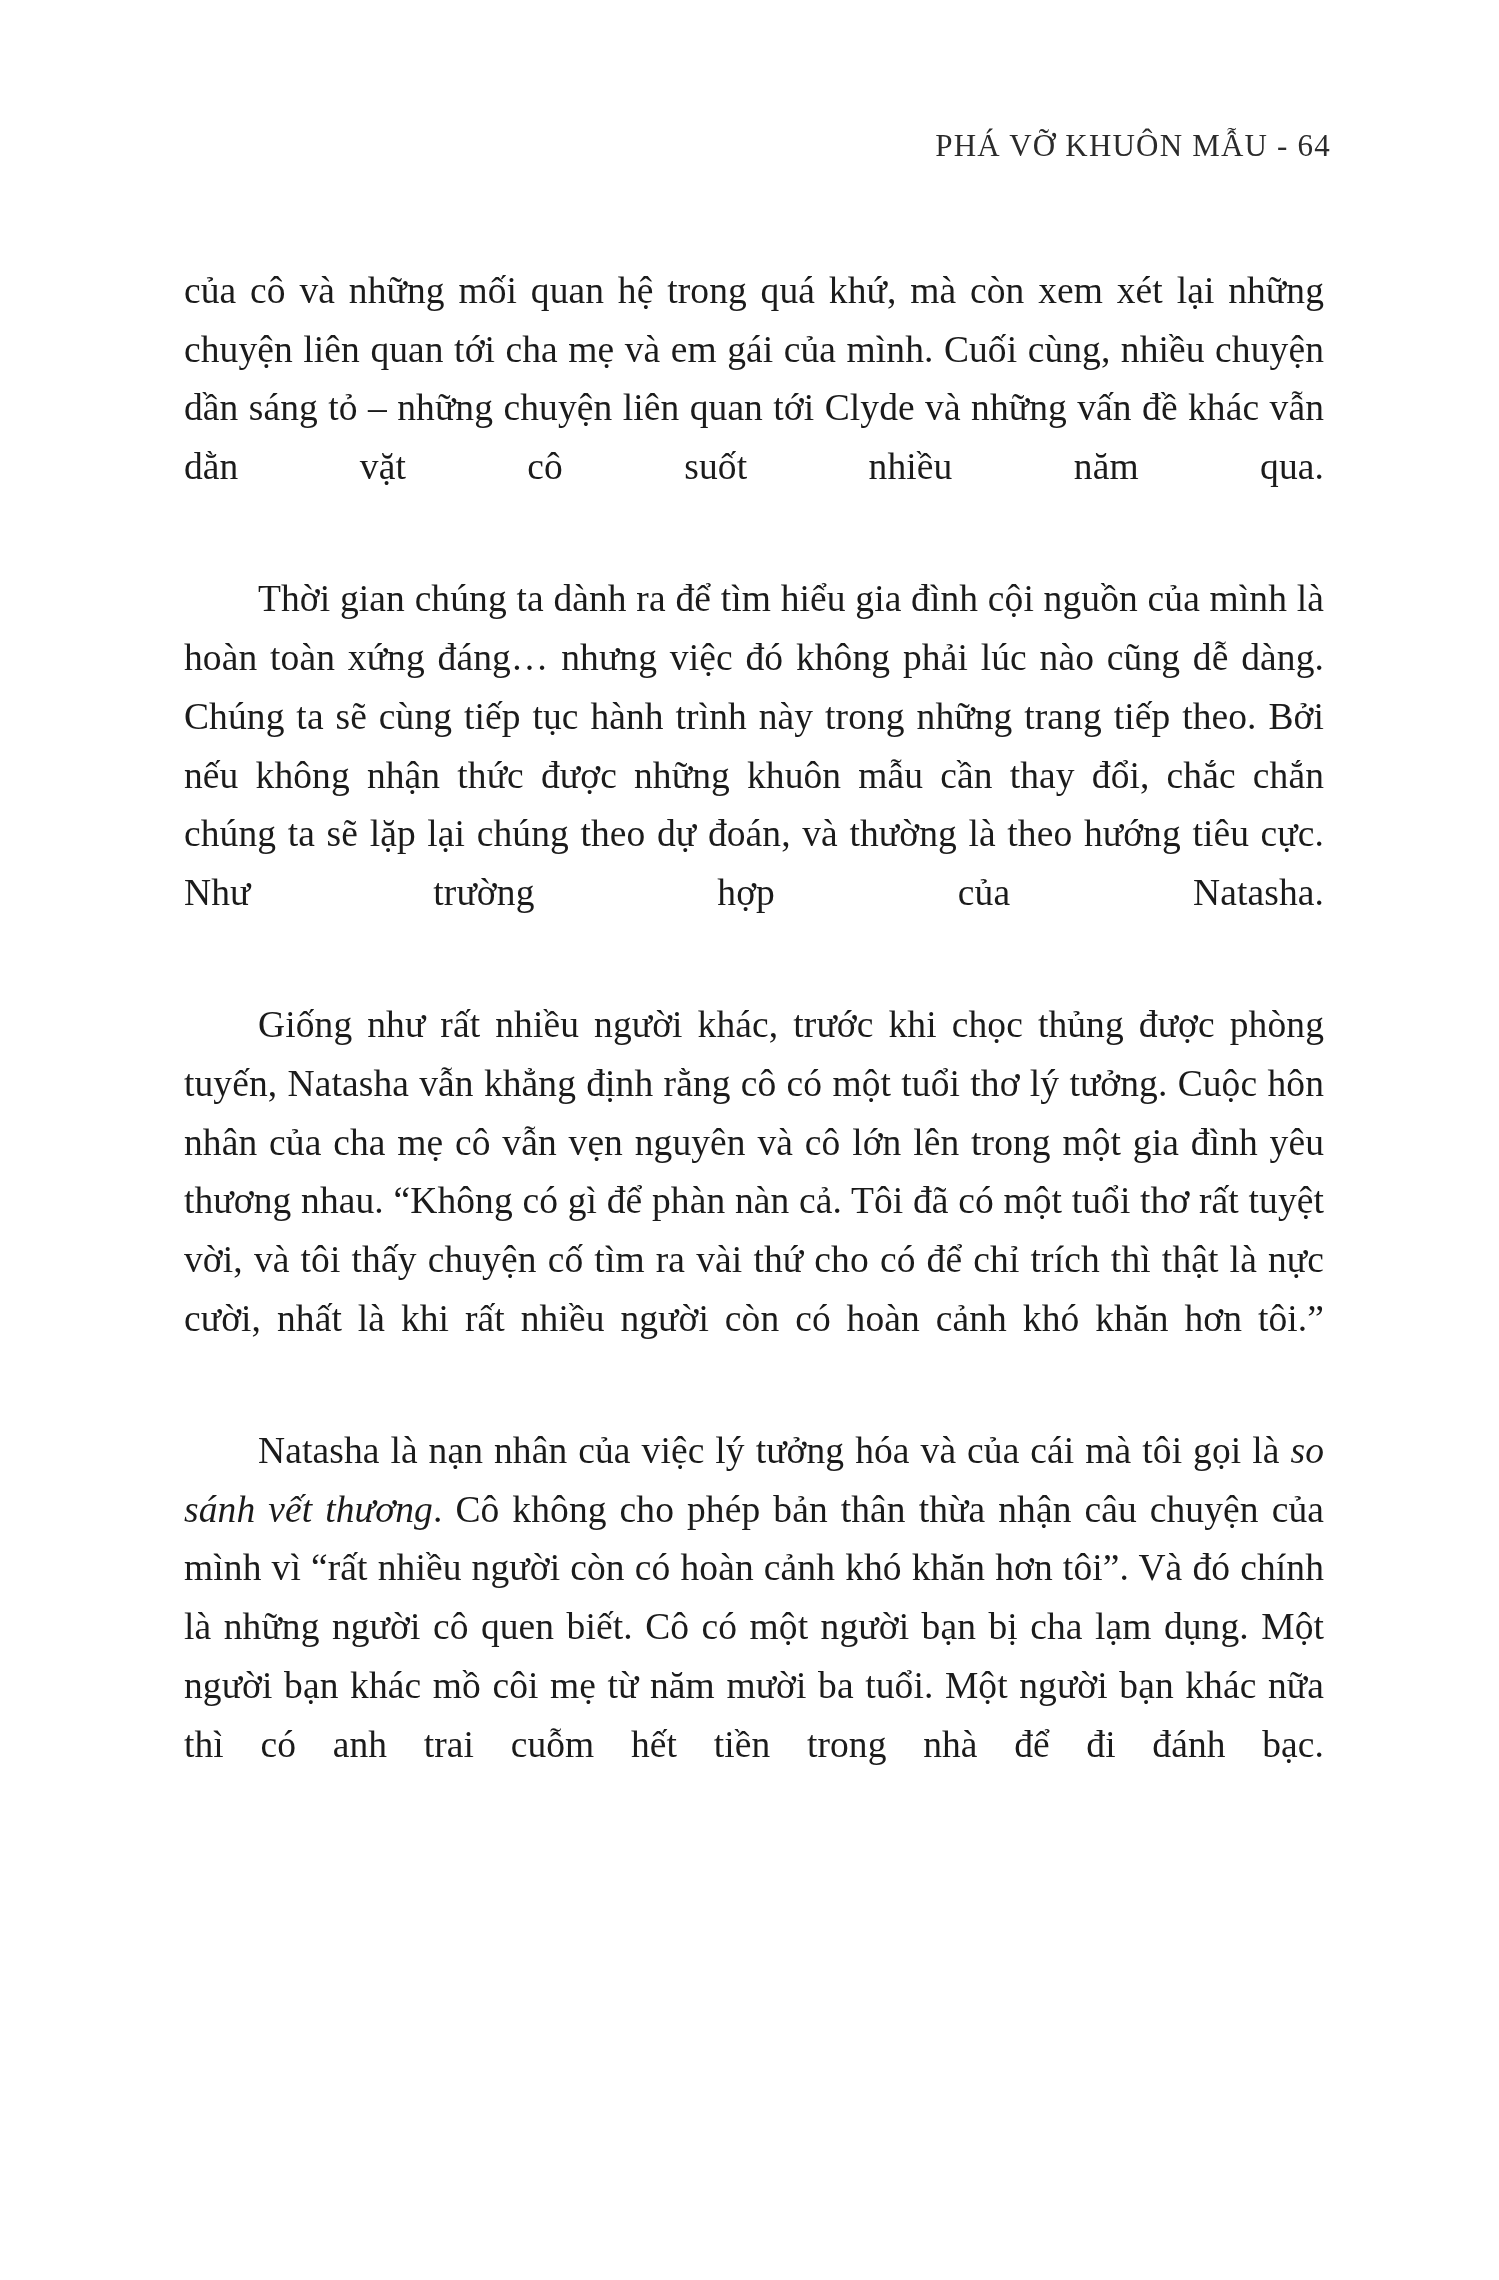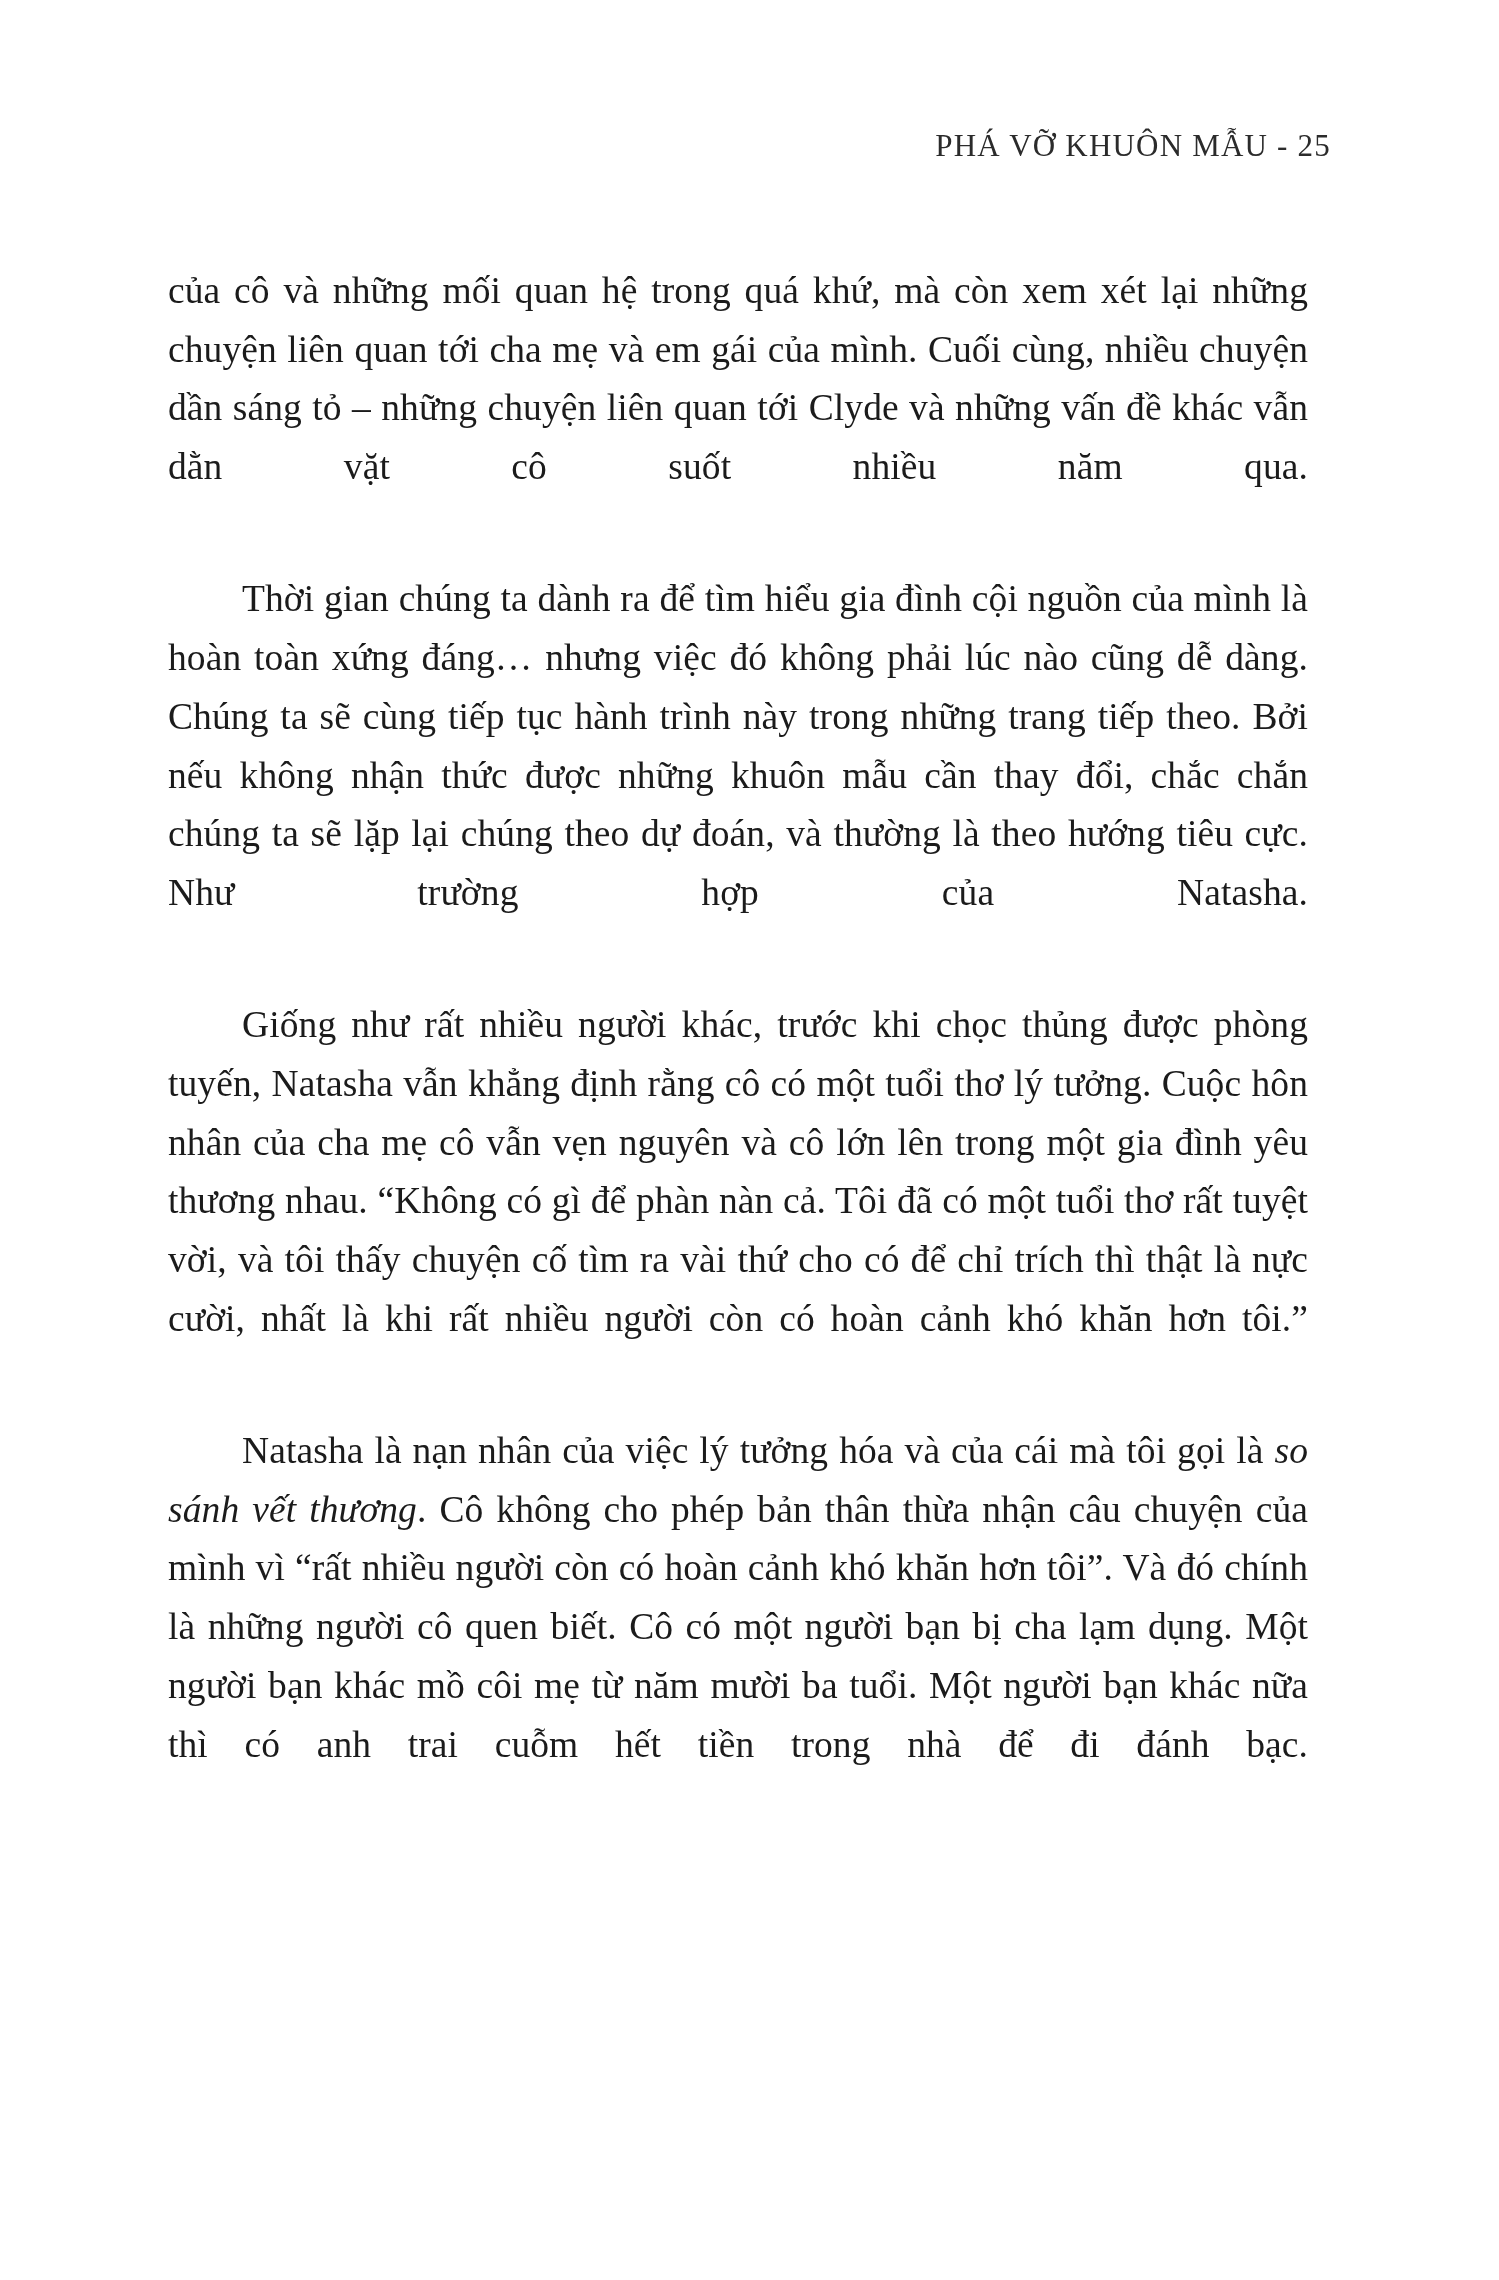--- a/index.html
+++ b/index.html
@@ -27,21 +27,21 @@
     right: 168px;
     font-family: "Liberation Serif", serif;
     font-size: 31px;
     letter-spacing: 1.2px;
     color: #2b2b2b;
     white-space: nowrap;
   }
   .text-block {
     position: absolute;
     top: 262px;
-    left: 168px;
+    left: 184px;
     width: 1140px;
   }
   p.para {
     margin: 0 0 0 0;
     font-size: 37.5px;
     line-height: 1.565;
     text-align: justify;
     text-justify: inter-word;
     color: #1b1b1b;
     letter-spacing: 0.1px;
@@ -60,21 +60,21 @@
     content: "";
     display: inline-block;
     width: 100%;
   }
 </style>
 </head>
 <body>
 
 <div class="page">
 
-  <div class="running-head">PHÁ VỠ KHUÔN MẪU - 25</div>
+  <div class="running-head">PHÁ VỠ KHUÔN MẪU - 64</div>
 
   <div class="text-block">
     <p class="para">của cô và những mối quan hệ trong quá khứ, mà còn xem xét lại những chuyện liên quan tới cha mẹ và em gái của mình. Cuối cùng, nhiều chuyện dần sáng tỏ – những chuyện liên quan tới Clyde và những vấn đề khác vẫn dằn vặt cô suốt nhiều năm qua.</p>
     <p class="para indent">Thời gian chúng ta dành ra để tìm hiểu gia đình cội nguồn của mình là hoàn toàn xứng đáng… nhưng việc đó không phải lúc nào cũng dễ dàng. Chúng ta sẽ cùng tiếp tục hành trình này trong những trang tiếp theo. Bởi nếu không nhận thức được những khuôn mẫu cần thay đổi, chắc chắn chúng ta sẽ lặp lại chúng theo dự đoán, và thường là theo hướng tiêu cực. Như trường hợp của Natasha.</p>
     <p class="para indent">Giống như rất nhiều người khác, trước khi chọc thủng được phòng tuyến, Natasha vẫn khẳng định rằng cô có một tuổi thơ lý tưởng. Cuộc hôn nhân của cha mẹ cô vẫn vẹn nguyên và cô lớn lên trong một gia đình yêu thương nhau. “Không có gì để phàn nàn cả. Tôi đã có một tuổi thơ rất tuyệt vời, và tôi thấy chuyện cố tìm ra vài thứ cho có để chỉ trích thì thật là nực cười, nhất là khi rất nhiều người còn có hoàn cảnh khó khăn hơn tôi.”</p>
     <p class="para indent" id="para-4">Natasha là nạn nhân của việc lý tưởng hóa và của cái mà tôi gọi là <em class="italic">so sánh vết thương</em>. Cô không cho phép bản thân thừa nhận câu chuyện của mình vì “rất nhiều người còn có hoàn cảnh khó khăn hơn tôi”. Và đó chính là những người cô quen biết. Cô có một người bạn bị cha lạm dụng. Một người bạn khác mồ côi mẹ từ năm mười ba tuổi. Một người bạn khác nữa thì có anh trai cuỗm hết tiền trong nhà để đi đánh bạc.</p>
   </div>
 
 </div>
 

